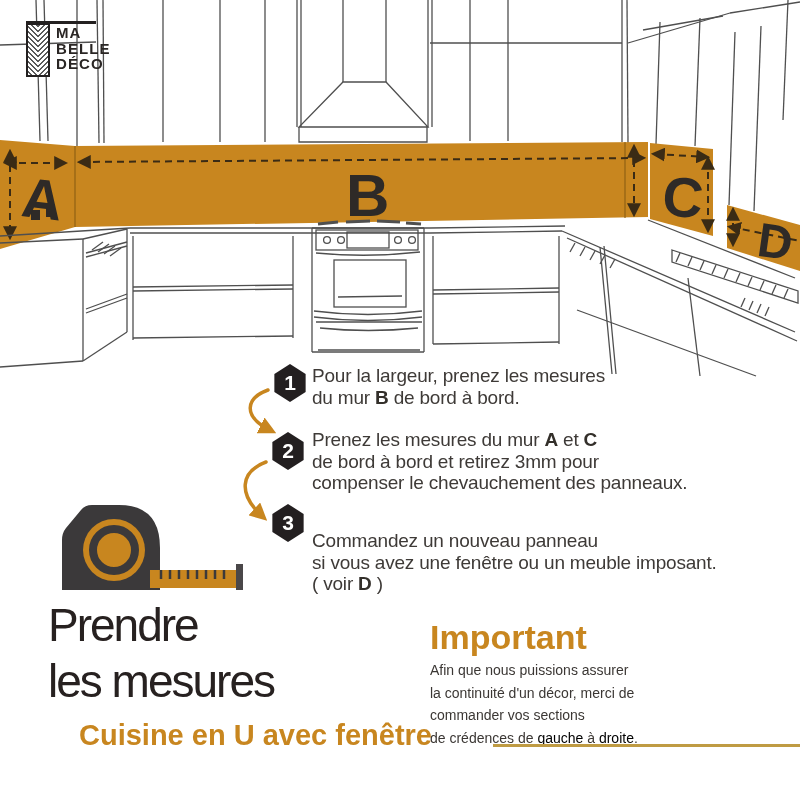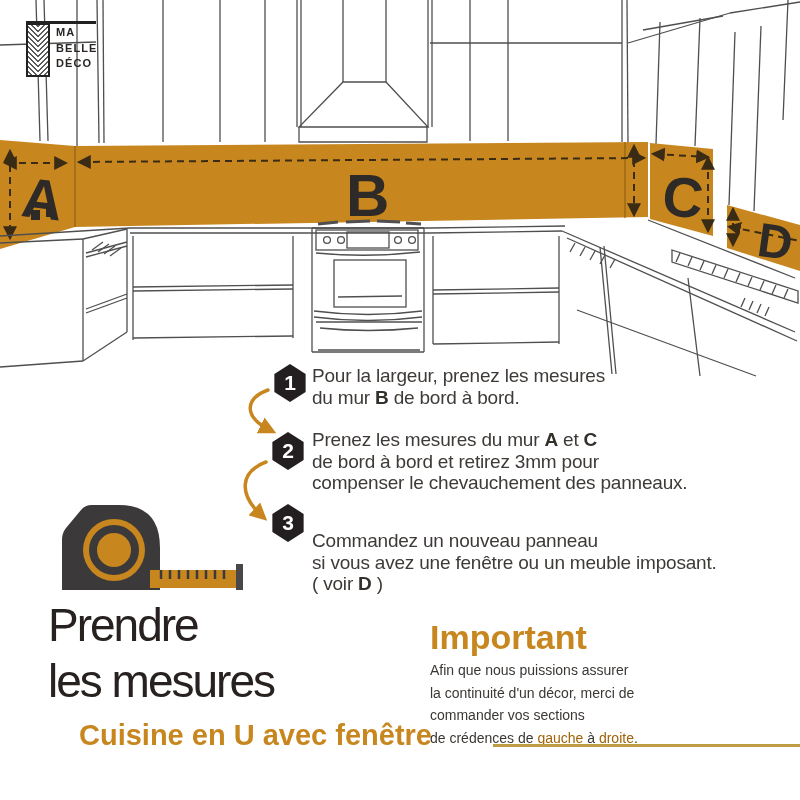--- a/index.html
+++ b/index.html
@@ -5,41 +5,41 @@
   html,body{margin:0;padding:0;background:#fff;}
   .canvas{position:relative;width:800px;height:800px;background:#ffffff;overflow:hidden;
           font-family:"Liberation Sans",sans-serif;}
   .abs{position:absolute;}
 
   
   .logo-topbar{position:absolute;left:26px;top:21px;width:70px;height:3px;background:#232020;}
   .logo-box{position:absolute;left:26px;top:23px;width:20px;height:50px;border:2px solid #232020;display:flex;}
   .lb1{flex:1;background:repeating-linear-gradient(45deg,#ffffff 0px,#ffffff 2px,#5a5a5a 2px,#5a5a5a 3.5px);}
   .lb2{flex:1;background:repeating-linear-gradient(-45deg,#ffffff 0px,#ffffff 2px,#5a5a5a 2px,#5a5a5a 3.5px);}
-  .logo-text{position:absolute;left:56px;top:25px;font-size:11px;font-weight:700;
+  .logo-text{position:absolute;left:56px;top:25px;font-size:15px;font-weight:700;
              letter-spacing:1.1px;line-height:15.5px;color:#2a2624;}
 
   
   .hex{position:absolute;width:34px;height:38px;background:#231f20;
        clip-path:polygon(50% 0,96% 26%,96% 74%,50% 100%,4% 74%,4% 26%);
        display:flex;align-items:center;justify-content:center;}
   .hex span{color:#fff;font-weight:700;font-size:21px;}
   .step-text{position:absolute;font-size:19px;line-height:21.5px;color:#3e3a37;letter-spacing:-0.2px;}
   .b{font-weight:700;color:#332f2a;}
 
   
   .title{position:absolute;left:48px;top:597px;color:#272120;font-weight:400;
          font-size:46px;line-height:56px;letter-spacing:-2px;}
   .subtitle{position:absolute;left:60px;top:719px;color:#c8861f;font-weight:700;font-size:29px;margin-left:19px;}
 
   
   .imp{position:absolute;left:430px;top:618px;width:335px;}
   .imp-title{color:#c8861f;font-size:34px;font-weight:700;line-height:38px;margin-bottom:3px;}
   .imp-line{font-size:14px;line-height:22.5px;color:#3b3734;}
-  .o{color:#a16207;}
+  .o{color:#000000;}
   .goldline{position:absolute;left:493px;top:744px;width:307px;height:3px;background:#bf9b43;}
 </style>
 </head>
 <body>
 
 <div class="canvas">
 
   <svg class="abs" style="left:0;top:0" width="800" height="378" viewBox="0 0 800 378">
     <defs>
       <marker id="mA" markerWidth="7" markerHeight="7" viewBox="0 0 10 10" refX="7" refY="5" orient="auto-start-reverse">

